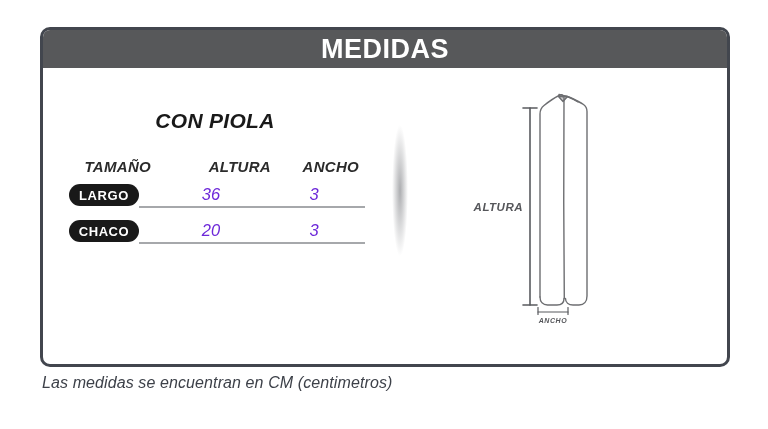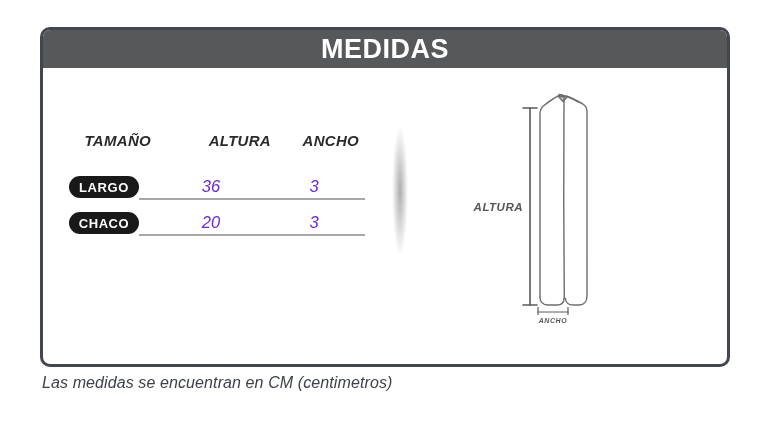--- a/index.html
+++ b/index.html
@@ -63,21 +63,21 @@
     color: #2b2b2b;
     letter-spacing: 0.3px;
   }
   .col-size   { left: 0;     width: 86px; }
   .col-height { left: 86px;  width: 120px; }
   .col-width  { left: 204px; width: 90px; }
   .size-row {
     position: relative;
     height: 24px;
   }
-  .row-largo { margin-top: 24px; }
+  .row-largo { margin-top: 6px; }
   .row-corto { margin-top: 12px; }
   .size-pill {
     position: absolute;
     left: 4px; top: 0;
     width: 70px; height: 22px;
     background: #191919;
     border-radius: 12px;
     color: #ffffff;
     font-weight: 700;
     font-size: 13px;
@@ -130,20 +130,21 @@
 <div class="stage">
 
   <div class="panel">
 
     <div class="panel-header">
       <span class="panel-title">MEDIDAS</span>
     </div>
 
     <div class="table-block">
       <div class="tbl-title">
+        <div>CON PIOLA</div>
       </div>
 
       <div class="tbl-headers">
         <span class="col-size">TAMAÑO</span>
         <span class="col-height">ALTURA</span>
         <span class="col-width">ANCHO</span>
       </div>
 
       <div class="size-row row-largo">
         <span class="size-pill">LARGO</span>

